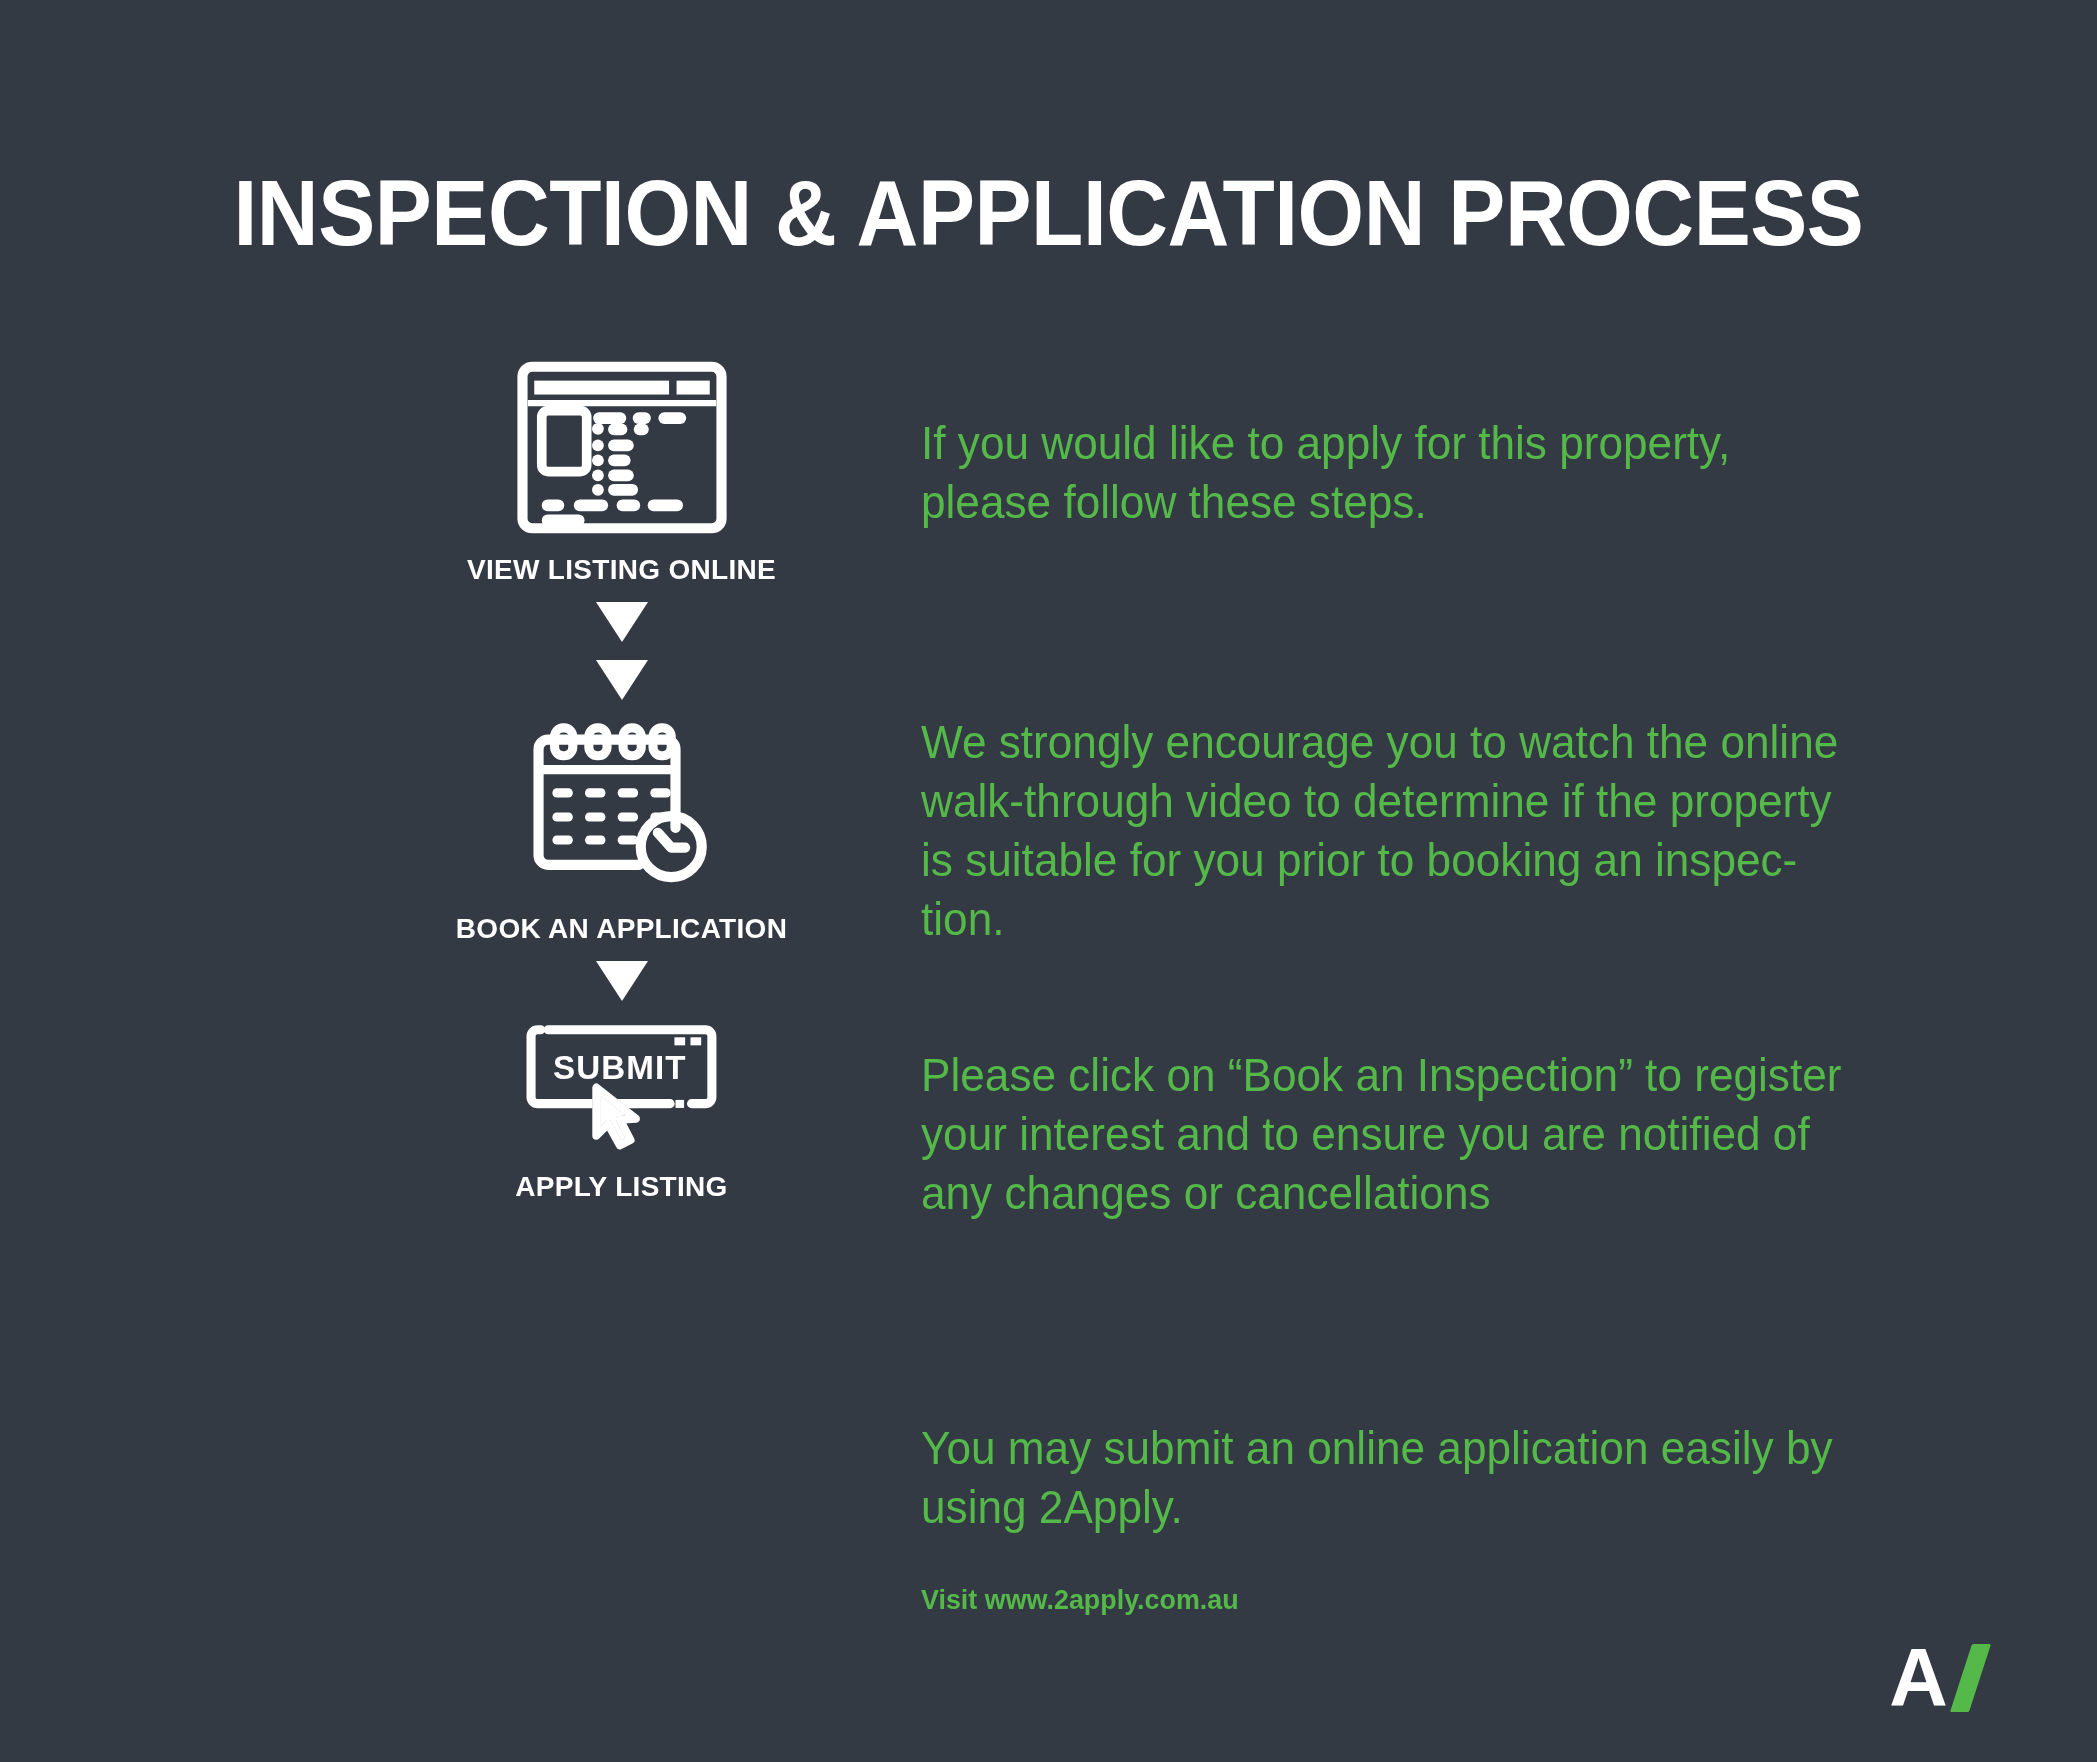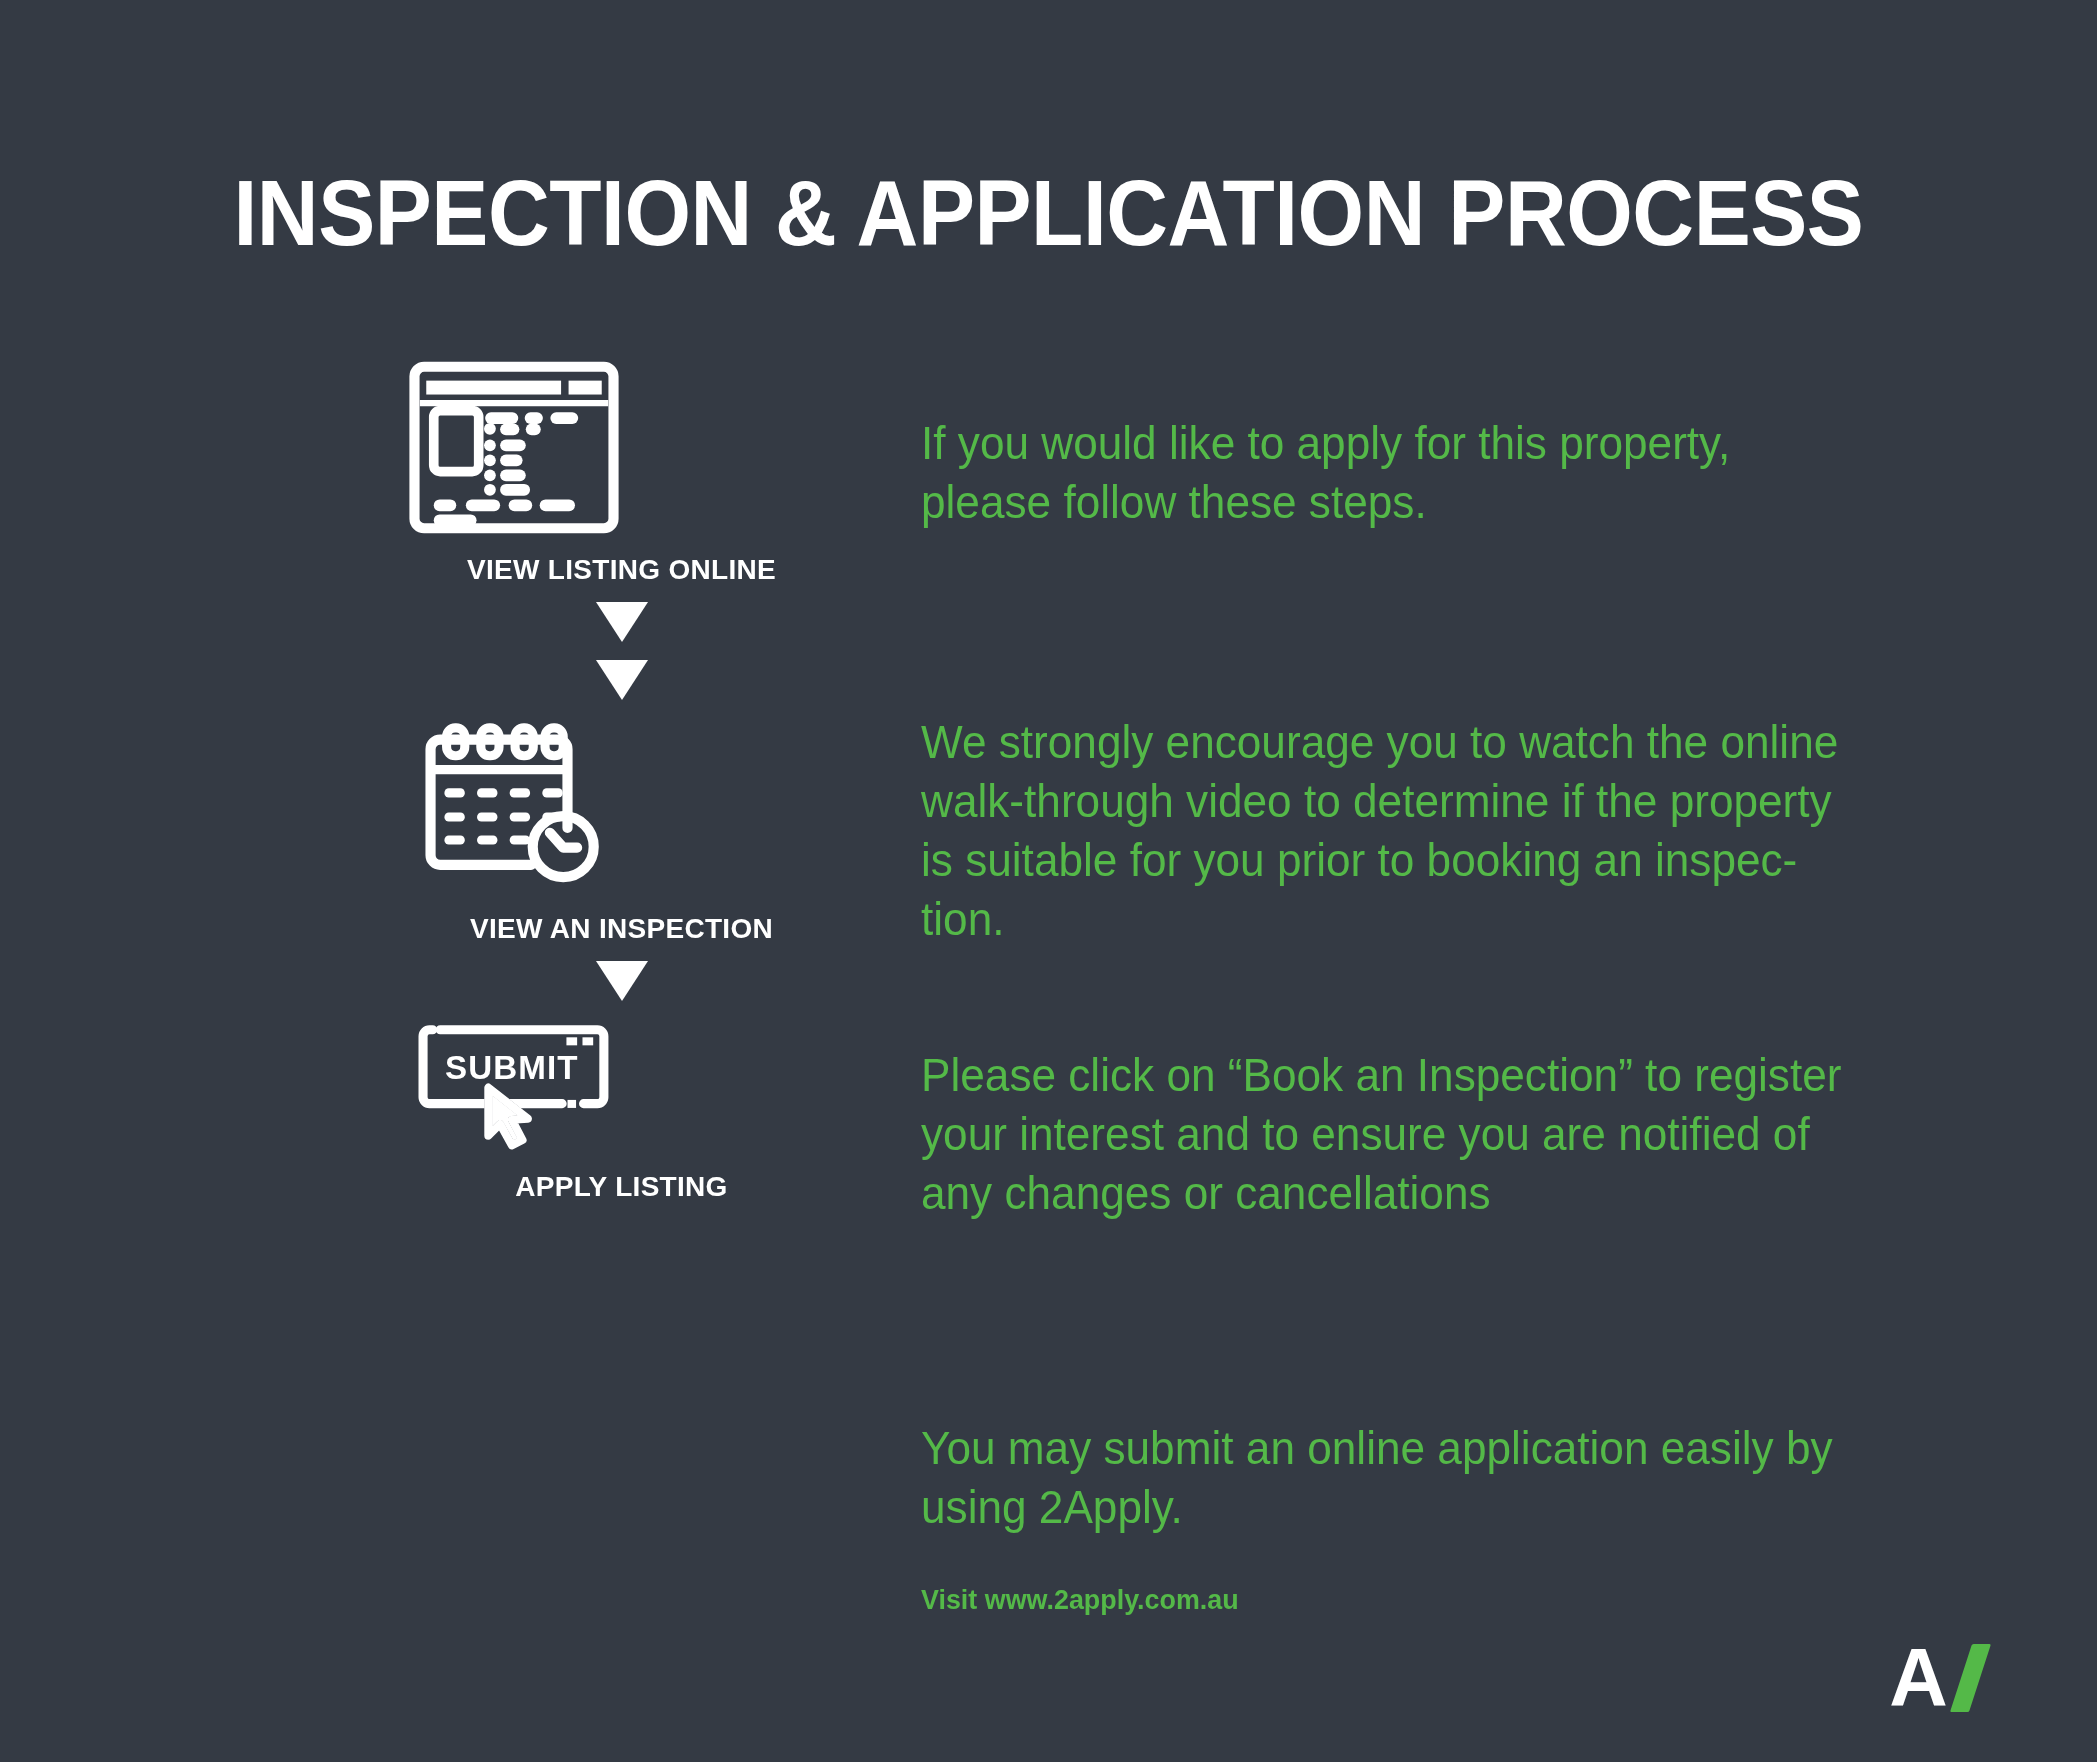--- a/index.html
+++ b/index.html
@@ -36,20 +36,21 @@
   
   #steps {
     position: absolute;
     left: 407px;
     top: 359px;
     width: 429px;
   }
   .step { position: relative; width: 429px; }
   .step-icon {
     display: flex;
+    justify-content: center;
     align-items: flex-end;
   }
   .step-label {
     margin-top: 17px;
     text-align: center;
     color: #ffffff;
     font-size: 28px;
     font-weight: 700;
     letter-spacing: 0.3px;
     line-height: 1.18;
@@ -190,21 +191,21 @@
             <rect x="192" y="176" width="38" height="17" rx="8"></rect>
             <rect x="253" y="176" width="38" height="17" rx="8"></rect>
             <rect x="70" y="219" width="38" height="17" rx="8"></rect>
             <rect x="131" y="219" width="38" height="17" rx="8"></rect>
             <rect x="192" y="219" width="38" height="17" rx="8"></rect>
           </g>
           <circle cx="292" cy="240" r="57" stroke="#ffffff" stroke-width="19"></circle>
           <path d="M267 214 L292 242 H318" stroke="#ffffff" stroke-width="19" stroke-linecap="round" stroke-linejoin="round"></path>
         </svg>
       </div>
-      <div class="step-label">VIEW AN INSPECTION</div>
+      <div class="step-label">BOOK AN APPLICATION</div>
     </div>
 
     <div class="arrow" style="margin:16px 0 18px 0;">
         <i></i>
       </div>
 
     <div class="step">
       <div class="step-icon">
         <svg width="214" height="134" viewBox="0 0 400 250" fill="none">
           <path d="M62 20 H356 a12 12 0 0 1 12 12 V146 a12 12 0 0 1 -12 12 H330" stroke="#ffffff" stroke-width="17" stroke-linecap="round"></path>

